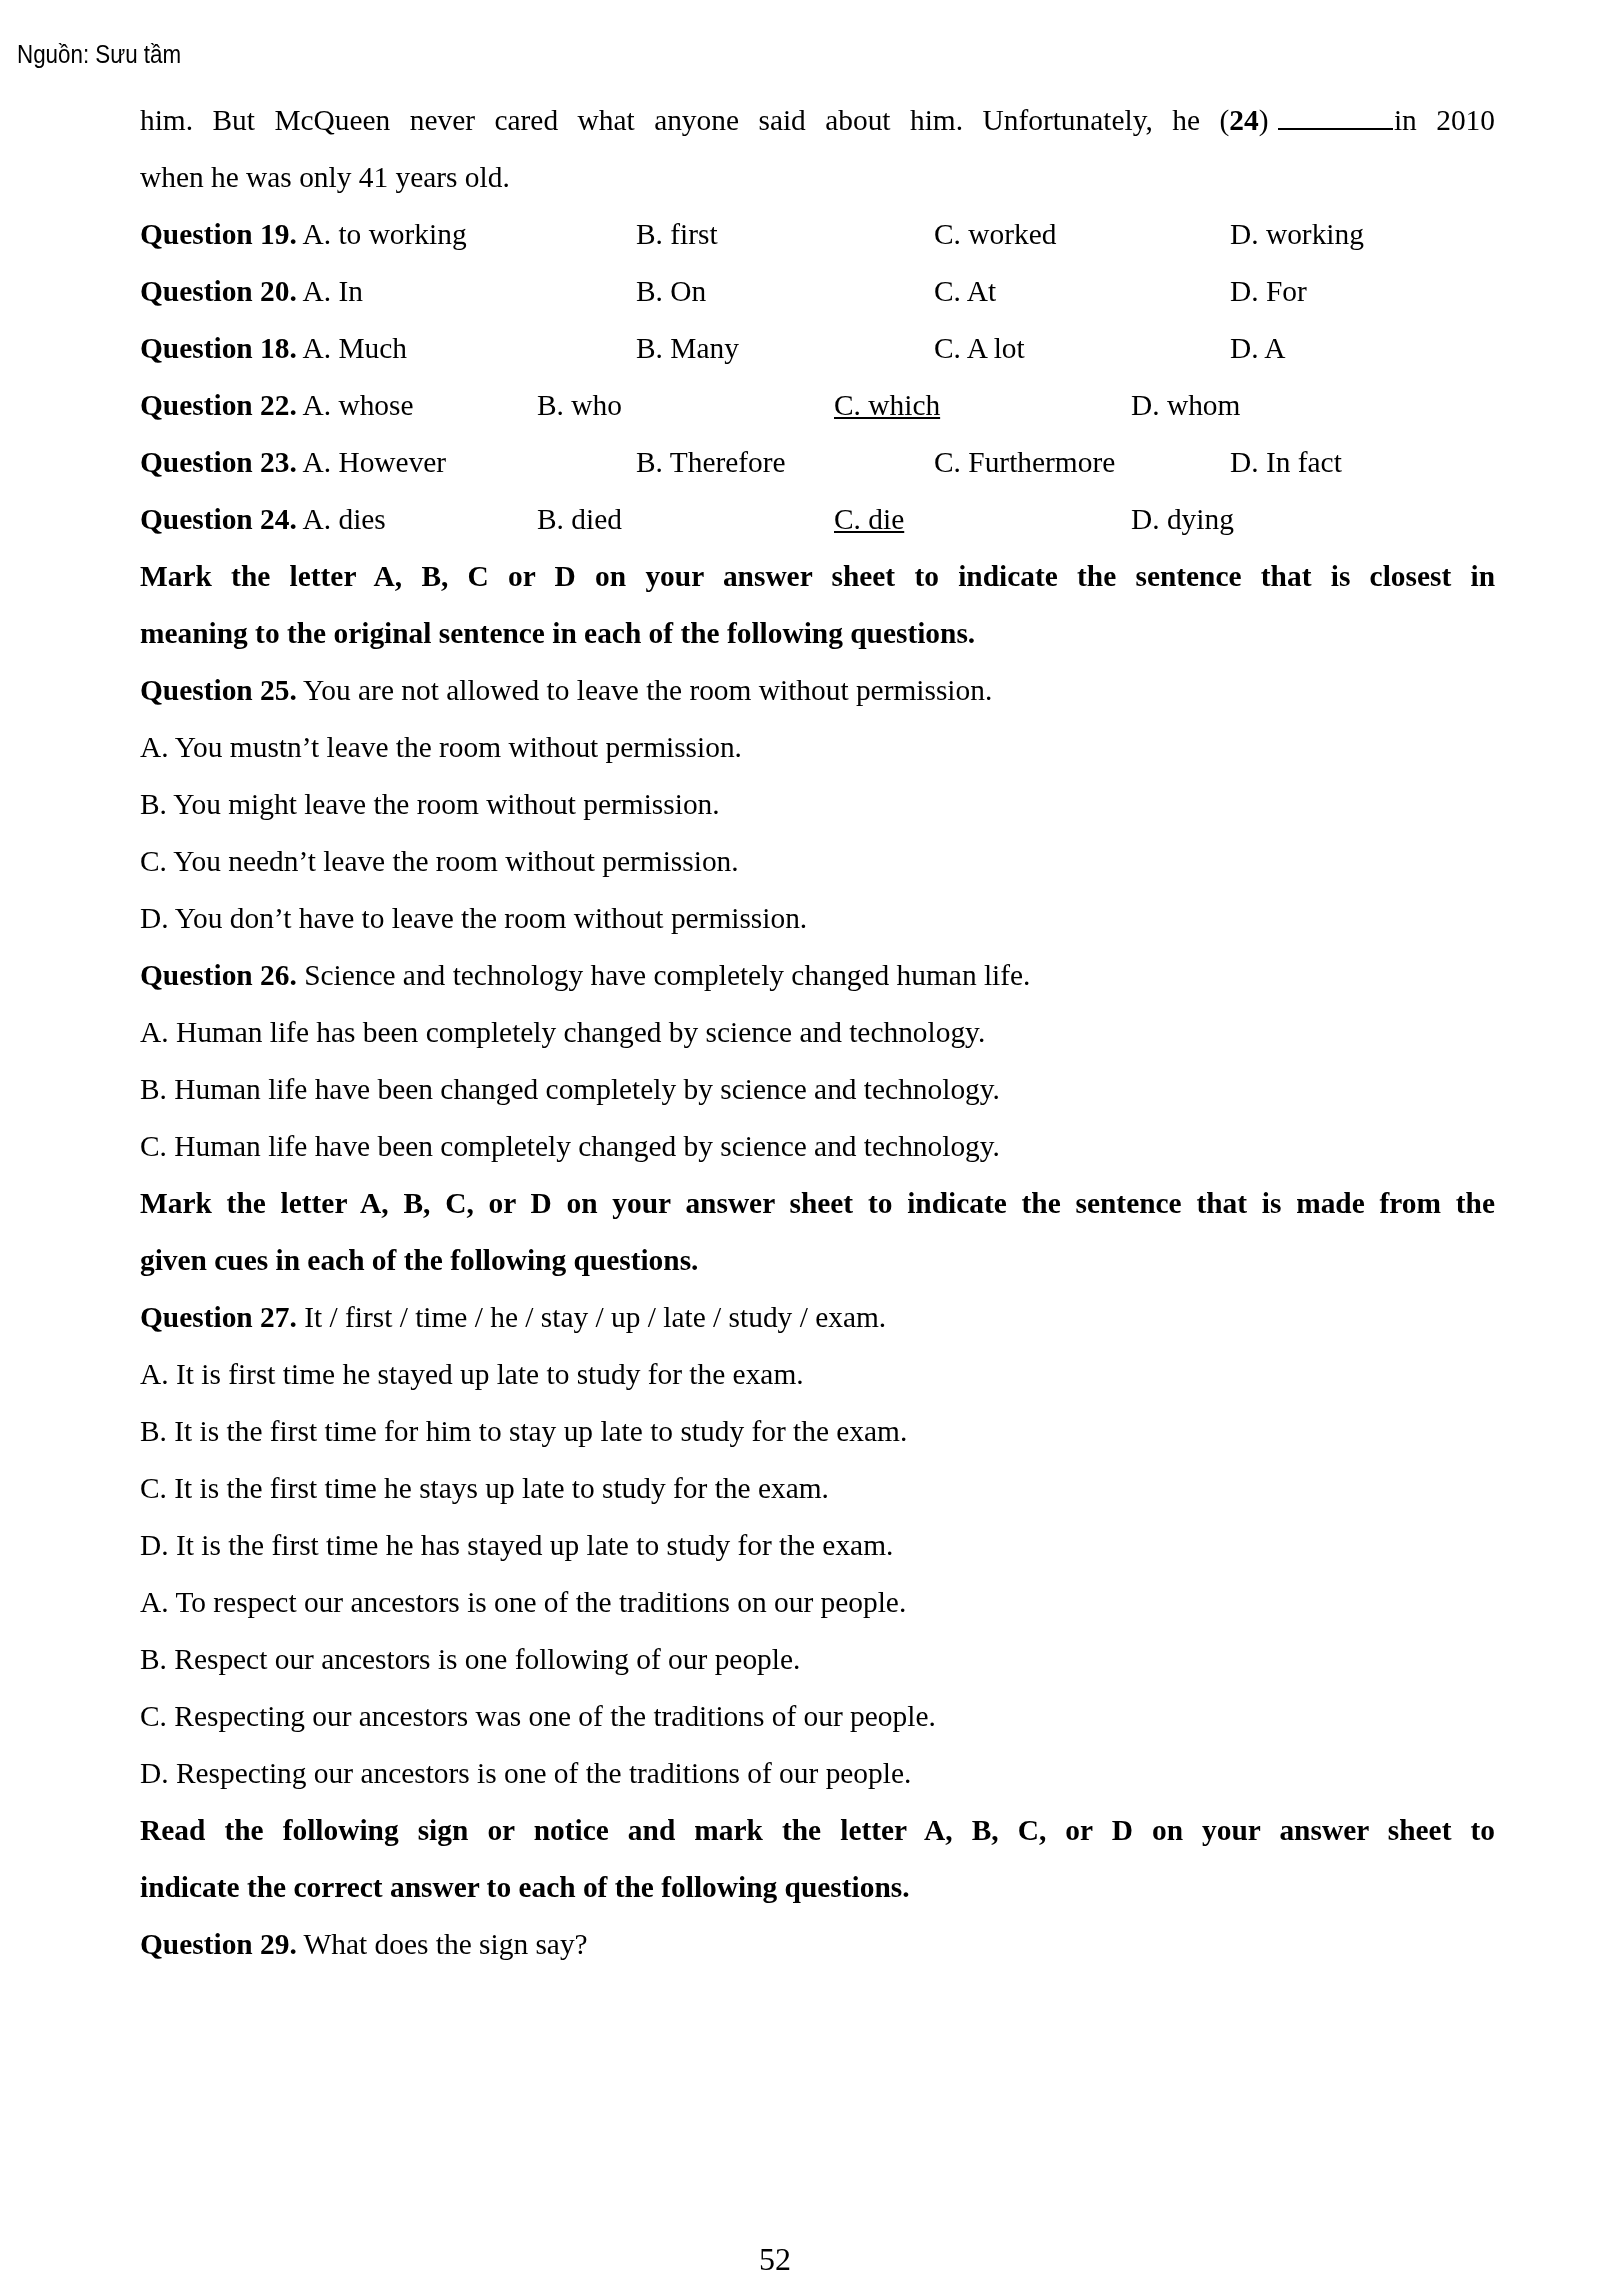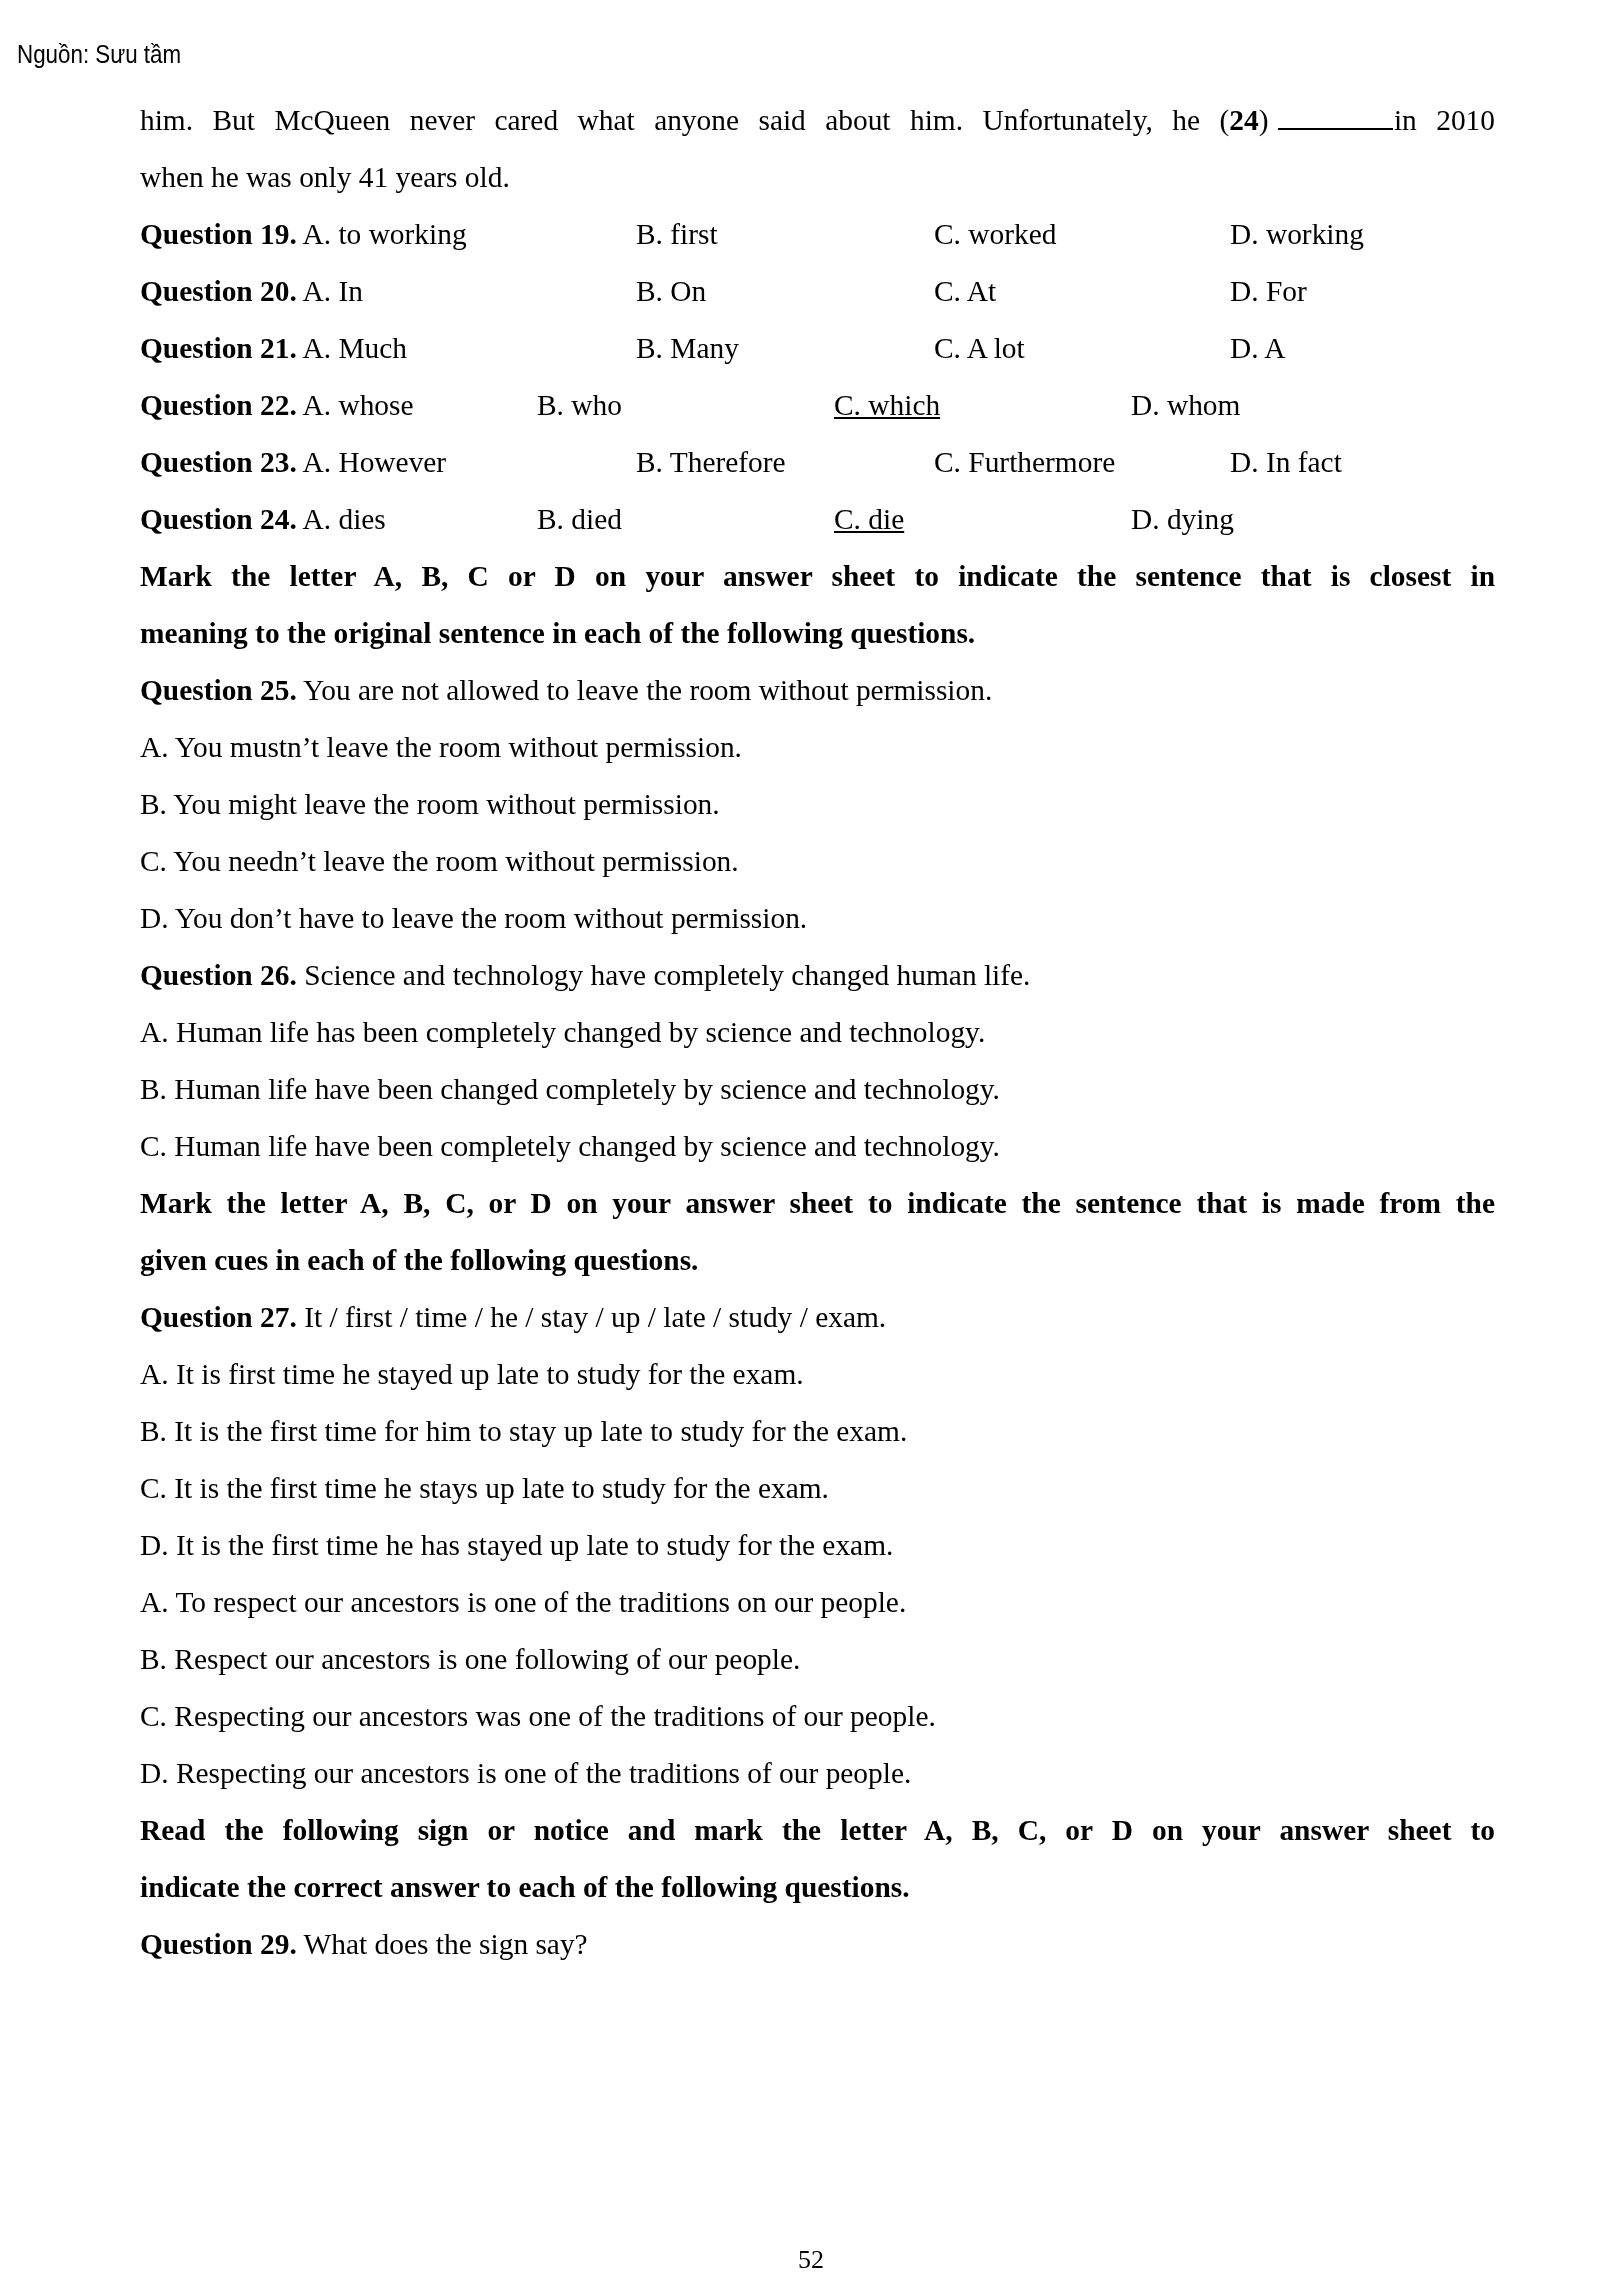--- a/index.html
+++ b/index.html
@@ -56,23 +56,23 @@
     .q-row .opt { position: absolute; top: 0; }
     .q-row .label { font-weight: bold; }
     .col-b4 { left: 496px; }
     .col-c4 { left: 794px; }
     .col-d4 { left: 1090px; }
     .col-b3 { left: 397px; }
     .col-c3 { left: 694px; text-decoration: underline; }
     .col-d3 { left: 991px; }
     .page-number {
       position: absolute;
-      left: 798px;
+      left: 759px;
       top: 2243px;
-      font-size: 26px;
+      font-size: 32px;
       line-height: 33px;
     }
   </style>
 </head>
 <body>
 
 <div class="source-header">Nguồn: Sưu tầm</div>
 
 <div class="content">
 
@@ -87,21 +87,21 @@
     <span class="opt col-d4">D. working</span>
   </div>
   <div class="line q-row">
     <span class="label">Question 20.</span>
     <span>A. In</span>
     <span class="opt col-b4">B. On</span>
     <span class="opt col-c4">C. At</span>
     <span class="opt col-d4">D. For</span>
   </div>
   <div class="line q-row">
-    <span class="label">Question 21.</span>
+    <span class="label">Question 18.</span>
     <span>A. Much</span>
     <span class="opt col-b4">B. Many</span>
     <span class="opt col-c4">C. A lot</span>
     <span class="opt col-d4">D. A</span>
   </div>
 
   <div class="line q-row">
     <span class="label">Question 22.</span>
     <span>A. whose</span>
     <span class="opt col-b3">B. who</span>

